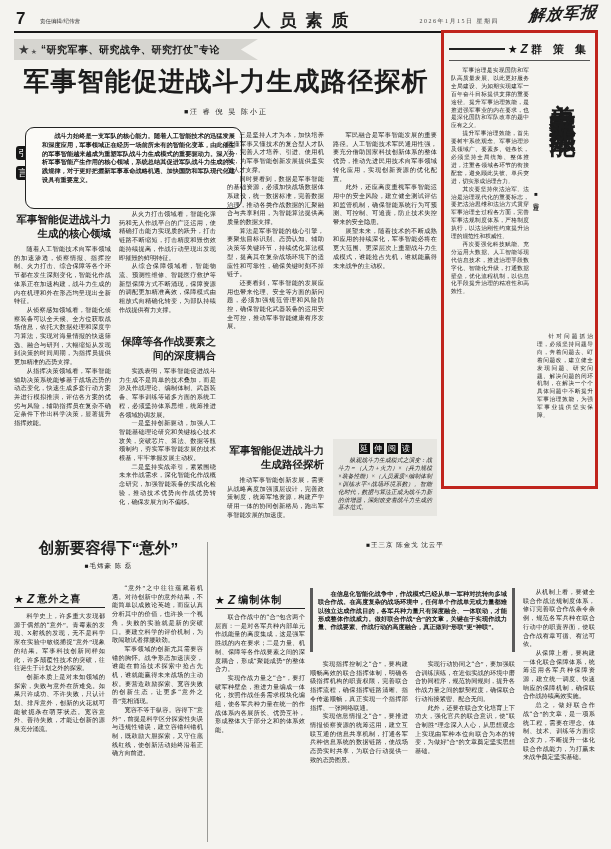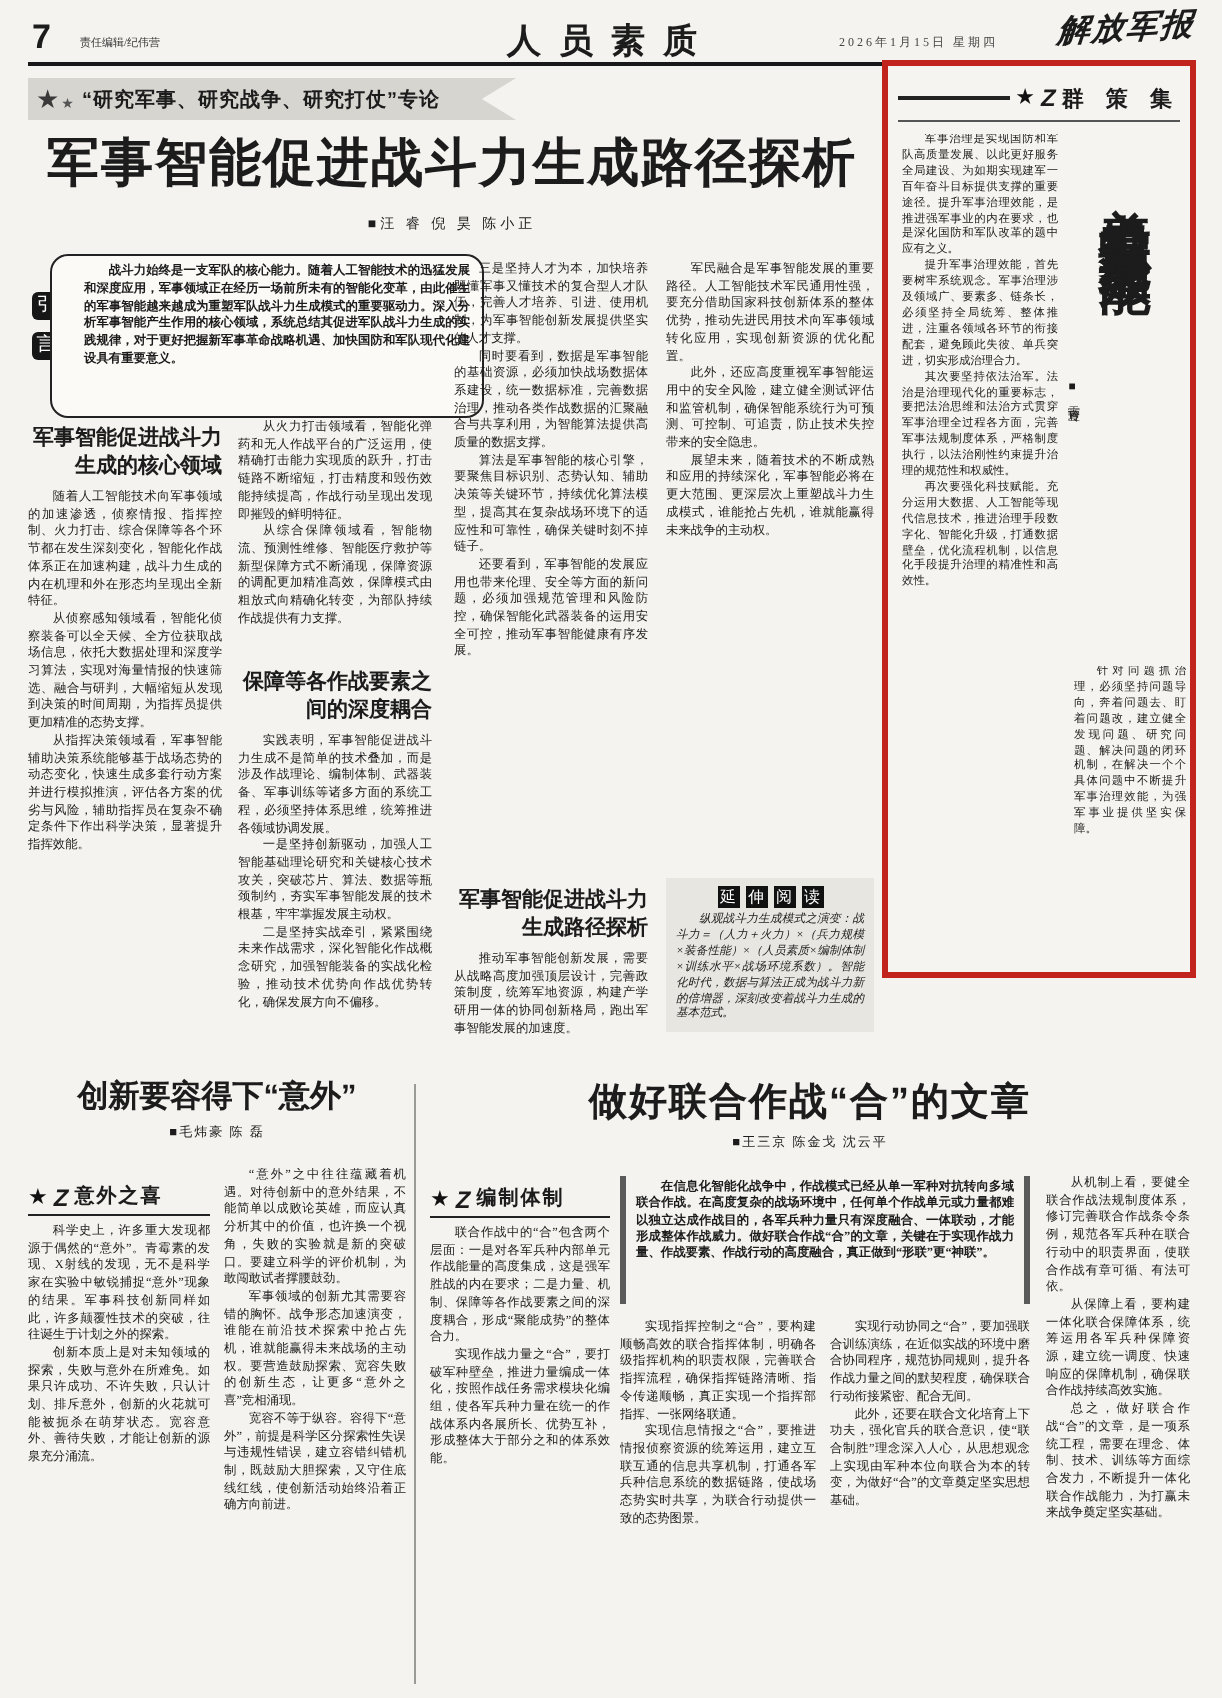--- a/index.html
+++ b/index.html
@@ -198,21 +198,20 @@
         <p>“意外”之中往往蕴藏着机遇。对待创新中的意外结果，不能简单以成败论英雄，而应认真分析其中的价值，也许换一个视角，失败的实验就是新的突破口。要建立科学的评价机制，为敢闯敢试者撑腰鼓劲。</p>
         <p>军事领域的创新尤其需要容错的胸怀。战争形态加速演变，谁能在前沿技术探索中抢占先机，谁就能赢得未来战场的主动权。要营造鼓励探索、宽容失败的创新生态，让更多“意外之喜”竞相涌现。</p>
         <p>宽容不等于纵容。容得下“意外”，前提是科学区分探索性失误与违规性错误，建立容错纠错机制，既鼓励大胆探索，又守住底线红线，使创新活动始终沿着正确方向前进。</p>
       </div>
     </div>
   </div>
 
   <div class="vdivider"></div>
 
   <div class="br">
-    <div class="br-title">做好联合作战“合”的文章</div>
     <div class="br-byline">■王三京  陈金戈  沈云平</div>
     <div class="br-colA">
       <div class="col-label" style="margin-top:6px;">
         <span class="logostar">★</span>
         <span class="logoZ">Z</span>
         <span class="ltxt">编制体制</span>
       </div>
       <p>联合作战中的“合”包含两个层面：一是对各军兵种内部单元作战能量的高度集成，这是强军胜战的内在要求；二是力量、机制、保障等各作战要素之间的深度耦合，形成“聚能成势”的整体合力。</p>
       <p>实现作战力量之“合”，要打破军种壁垒，推进力量编成一体化，按照作战任务需求模块化编组，使各军兵种力量在统一的作战体系内各展所长、优势互补，形成整体大于部分之和的体系效能。</p>
     </div>

